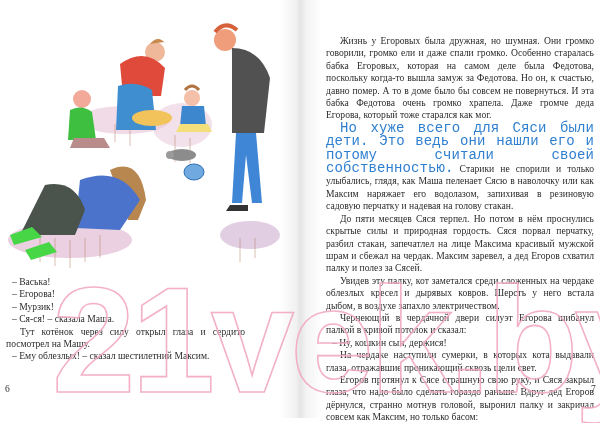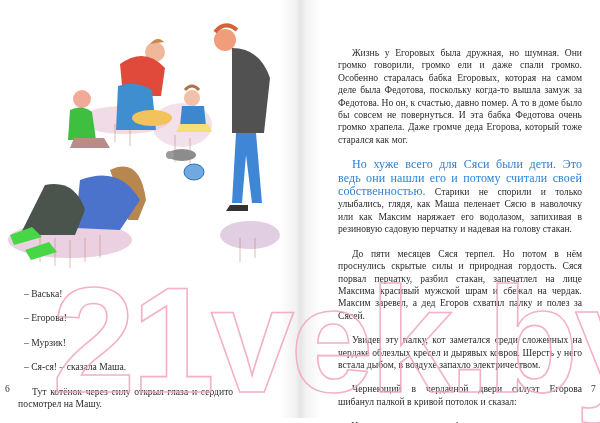--- a/index.html
+++ b/index.html
@@ -5,25 +5,25 @@
   html, body { margin:0; padding:0; }
   body { width:600px; height:423px; overflow:hidden; background:#fff; position:relative;
          font-family:"Liberation Serif","DejaVu Serif",serif; color:#2b2b2b; }
   .spread { position:absolute; left:0; top:0; width:600px; height:423px; }
   .page { position:absolute; top:0; height:418px; background:#fff; }
   .page-left { left:0; width:300px;
     background:linear-gradient(to right,#fff 0,#fff 280px,#f1f1f1 296px,#e6e6e6 300px); }
   .page-right { left:300px; width:300px;
     background:linear-gradient(to right,#e4e4e4 0,#f3f3f3 6px,#fff 22px,#fff 100%); }
   .text { position:absolute; font-size:9.6px; line-height:12.4px; text-align:justify; }
-  .text p { margin:12px; text-indent:14px; }
+  .text p { margin:0; text-indent:14px; }
   .text p.dlg { text-indent:6px; }
   .left-text { left:6px; top:276px; width:239px; }
   .right-text { left:326px; top:35px; width:268px; }
-  .hand { color:#2f7fd0; font-family:Liberation Serif, serif; font-size:12px; letter-spacing:0.1px; }
+  .hand { color:#2f7fd0; font-family:Liberation Mono, monospace; font-size:14px; letter-spacing:0.1px; }
   .pnum { position:absolute; font-size:9.5px; color:#333; }
   .pnum-left { left:5px; top:384px; }
   .pnum-right { left:591px; top:384px; }
   .illus { position:absolute; left:0; top:0; width:300px; height:275px; }
   .watermark { position:absolute; left:0; top:0; width:600px; height:423px; pointer-events:none; }
 </style>
 </head>
 <body>
 
 <div class="spread">

